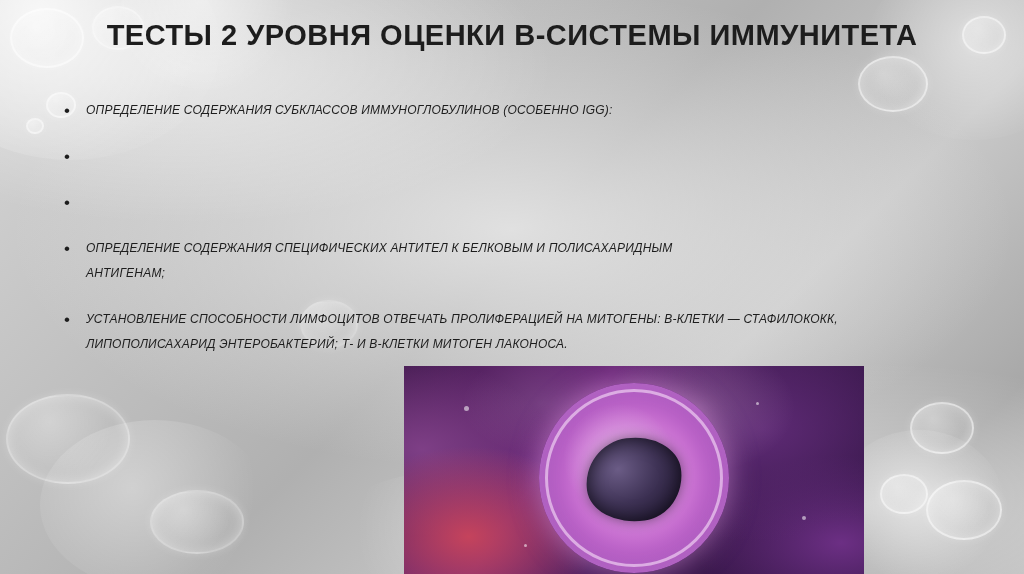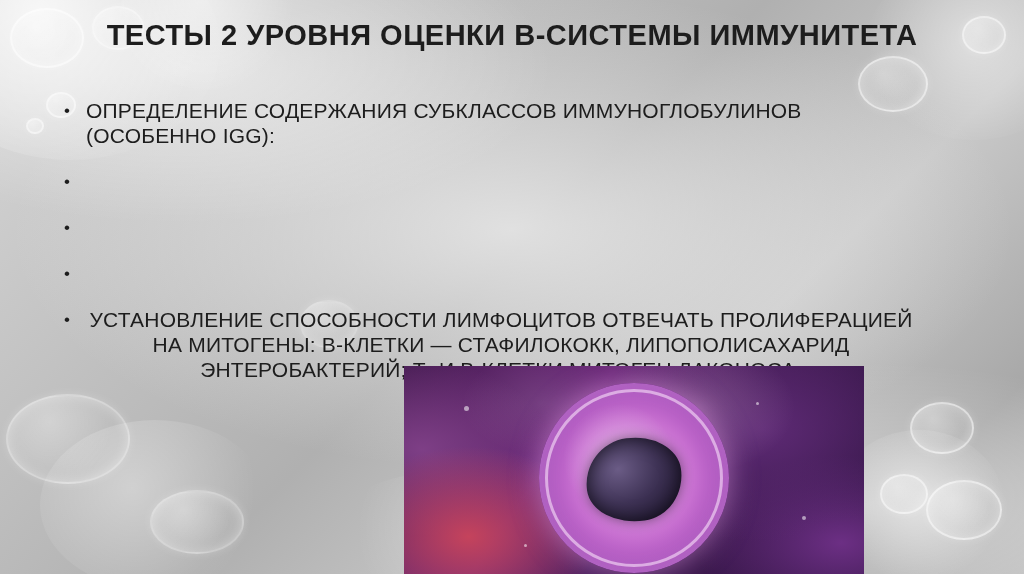--- a/index.html
+++ b/index.html
@@ -86,29 +86,30 @@
   }
   .bullet .dot {
     width: 22px;
     flex: 0 0 22px;
     font-size: 17px;
     line-height: 25px;
     color: #1d1d1d;
     text-align: left;
   }
   .bullet .text {
-    font-size: 21px;
+    font-size: 12px;
     line-height: 25px;
     color: #1d1d1d;
     text-transform: uppercase;
     letter-spacing: 0.2px;
     max-width: 840px;
+    font-style: italic;
   }
   .bullet.wrap-1 .text { max-width: 650px; }
-  .bullet.wrap-2 .text { max-width: 830px; text-align: center; }
+  .bullet.wrap-2 .text { max-width: 830px; }
 
   .photo {
     position: absolute;
     left: 404px;
     top: 366px;
     width: 460px;
     height: 208px;
     overflow: hidden;
     background: #2b1430;
   }
@@ -206,20 +207,21 @@
     <div class="bullet">
       <span class="dot">•</span>
     </div>
 
     <div class="bullet">
       <span class="dot">•</span>
     </div>
 
     <div class="bullet wrap-1">
       <span class="dot">•</span>
+      <span class="text">Определение содержания специфических антител к белковым и полисахаридным антигенам;</span>
     </div>
 
     <div class="bullet wrap-2">
       <span class="dot">•</span>
       <span class="text">Установление способности лимфоцитов отвечать пролиферацией на митогены: В-клетки — стафилококк, липополисахарид энтеробактерий; Т- и В-клетки митоген лаконоса.</span>
     </div>
 
   </div>
 
   <div class="photo">

